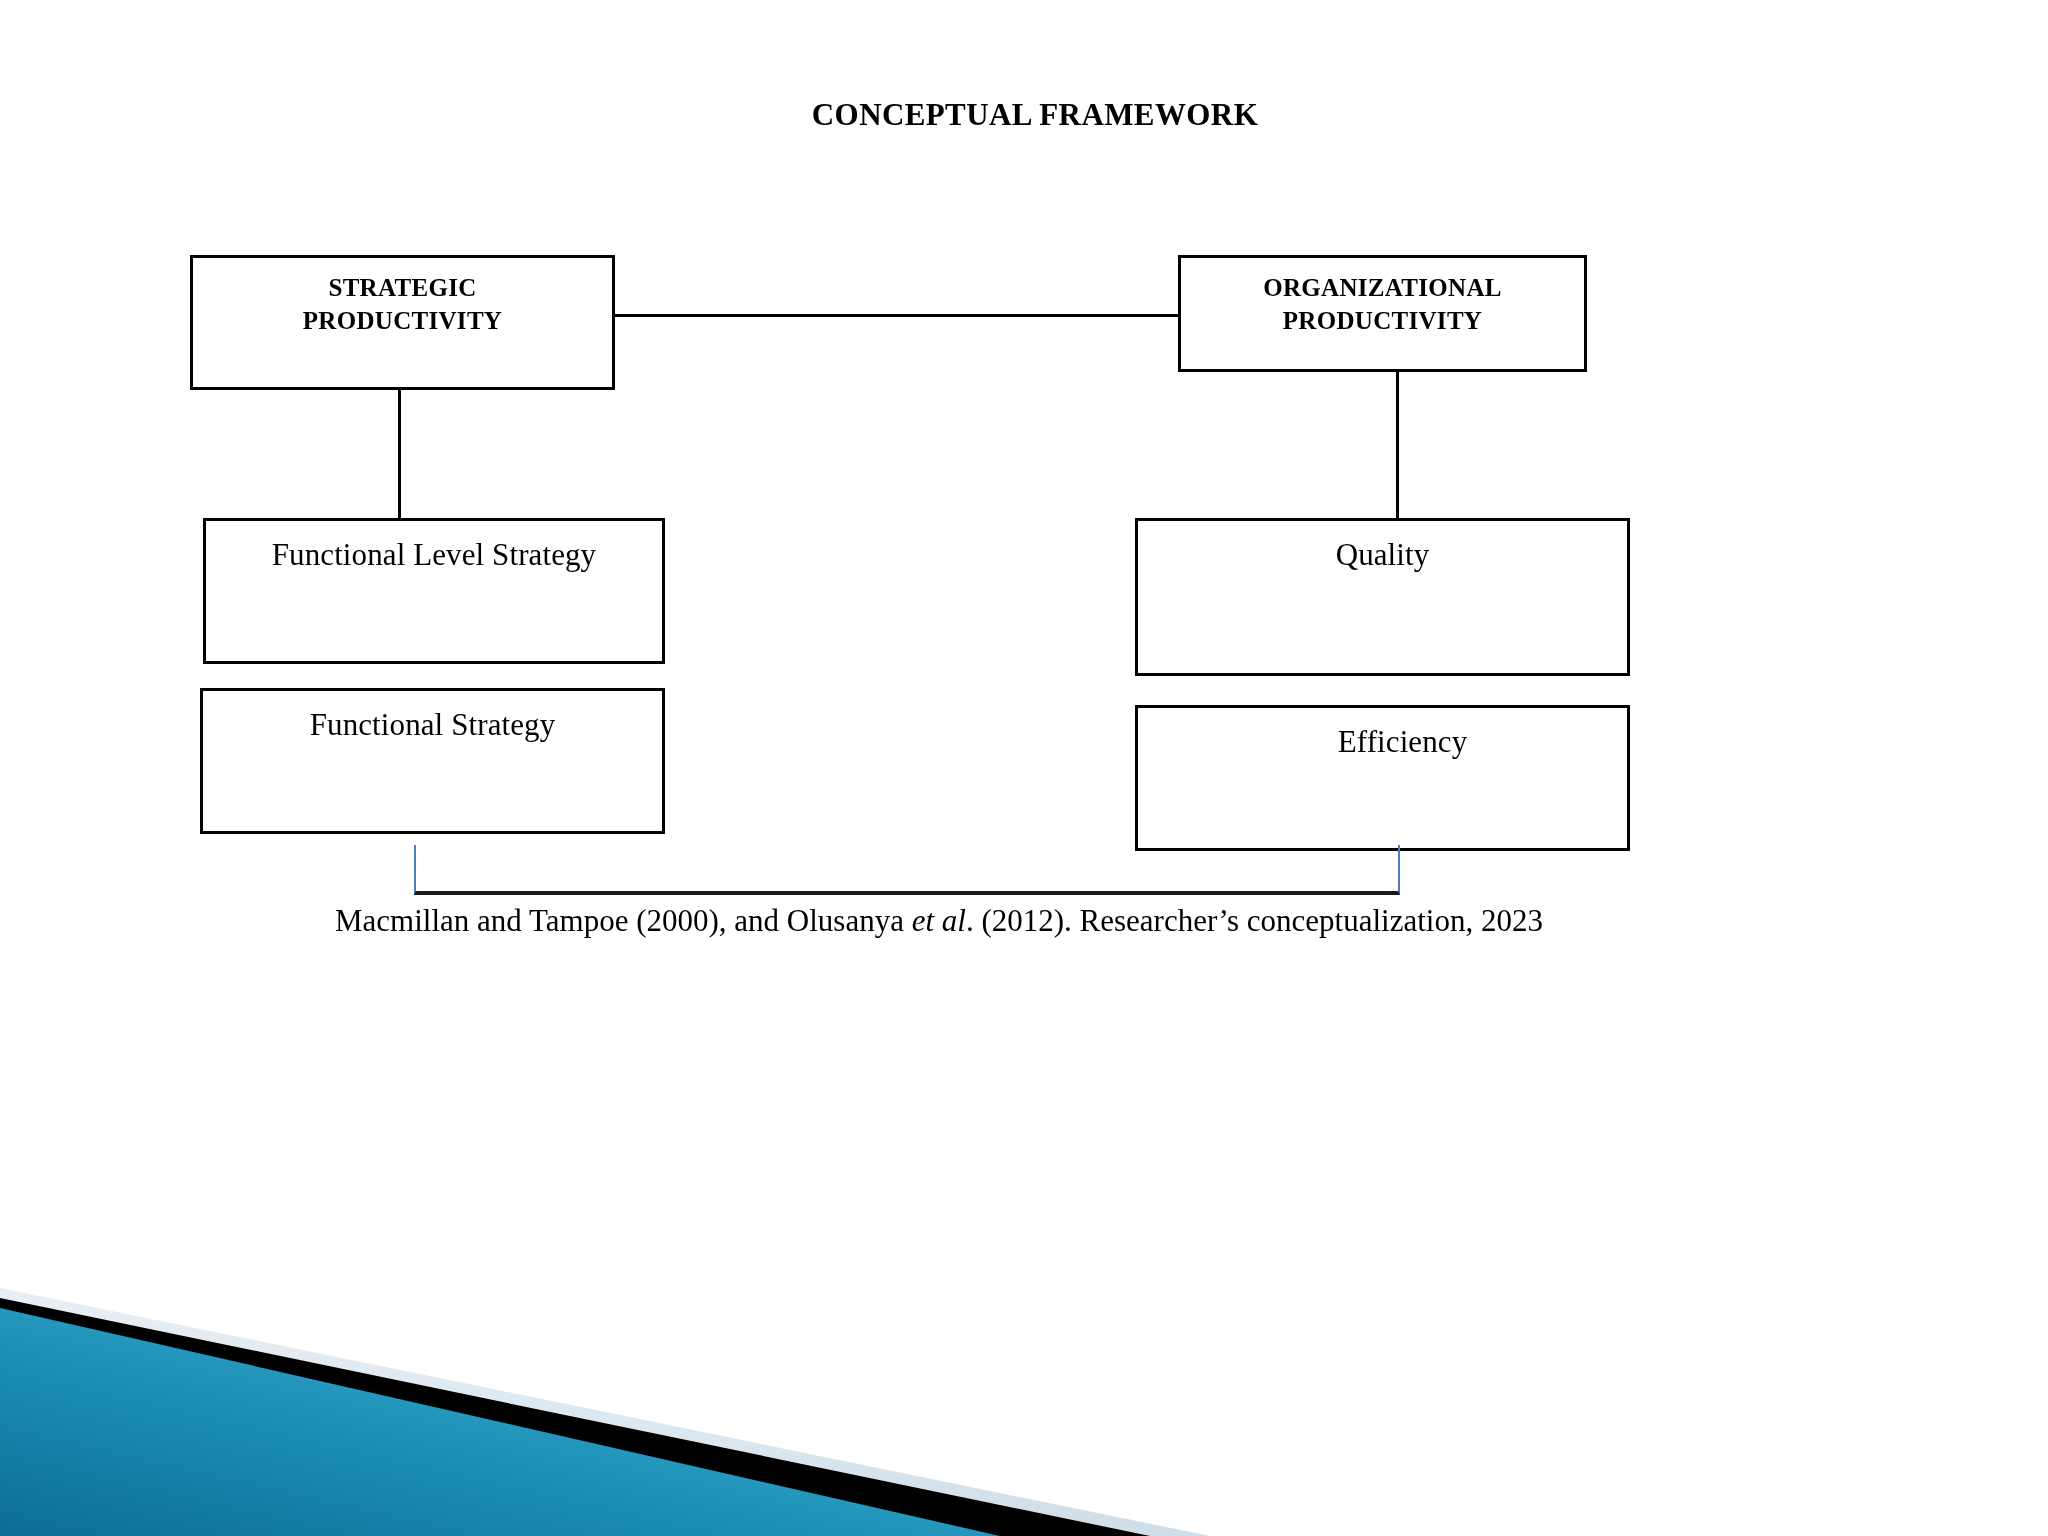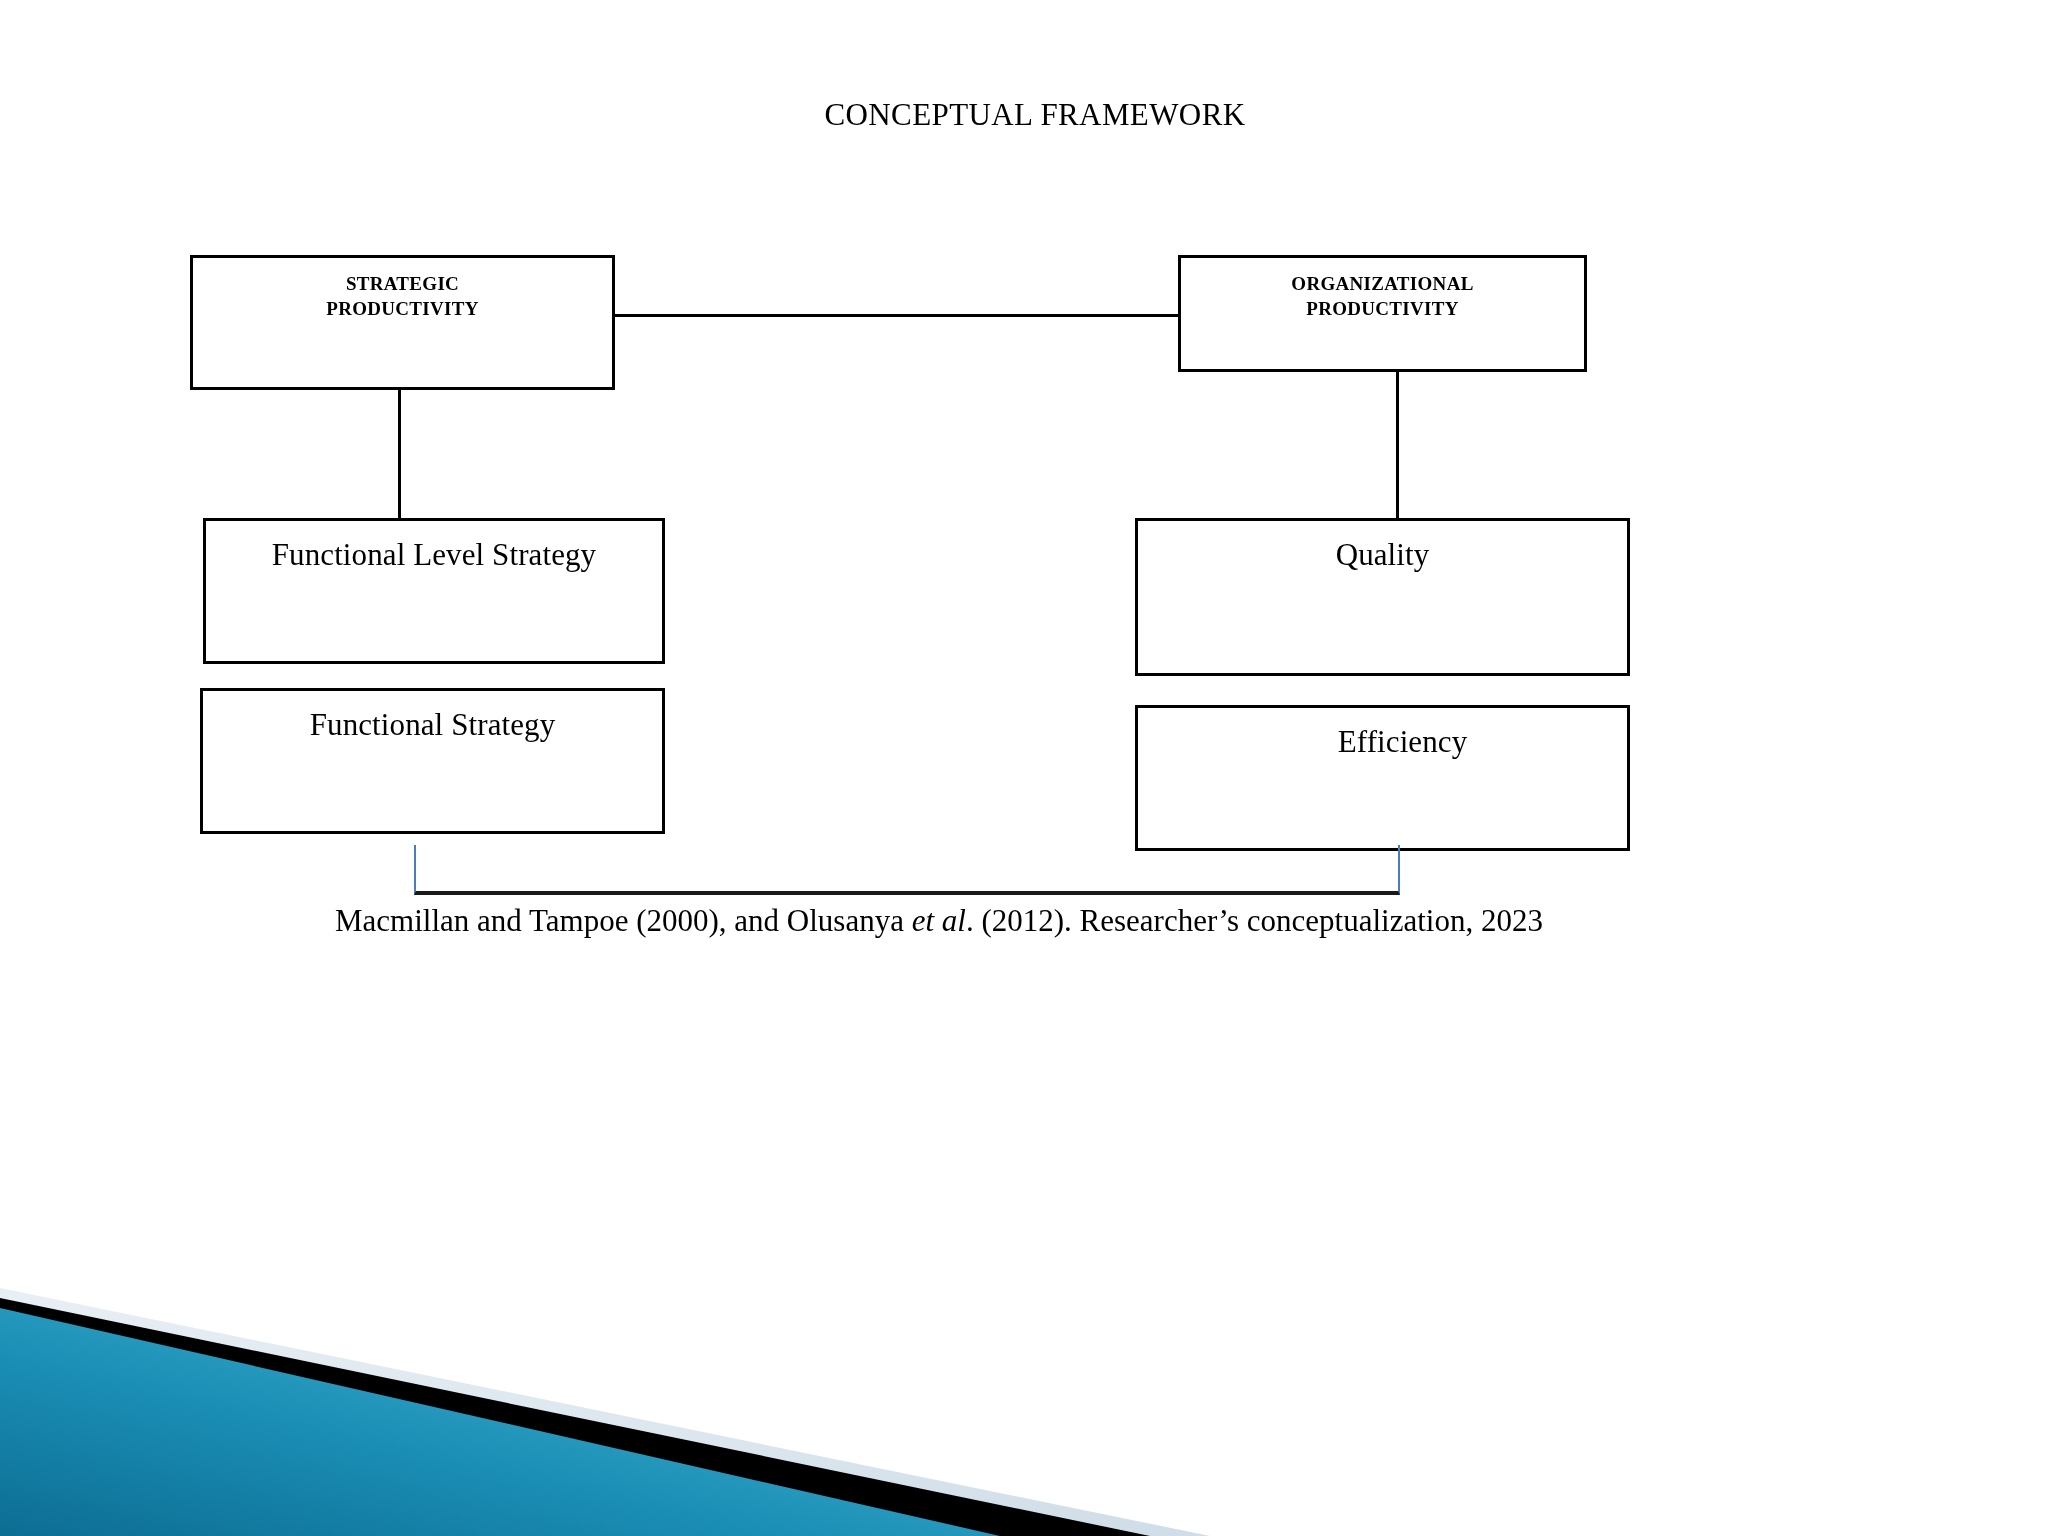--- a/index.html
+++ b/index.html
@@ -19,21 +19,21 @@
   }
 
   
   .slide-title {
     position: absolute;
     left: 0;
     top: 96px;
     width: 2048px;
     text-align: center;
     font-size: 31px;
-    font-weight: normal;
+    font-weight: bold;
     letter-spacing: 0.4px;
     line-height: 1.2;
   }
   
   .title-shift { display: inline-block; transform: translateX(11px); }
 
   
   .fbox {
     position: absolute;
     border: 3px solid #000000;
@@ -42,21 +42,21 @@
   }
   .fbox .fbox-label {
     display: block;
     width: 100%;
     text-align: center;
     padding-top: 14px;
     line-height: 1.30;
   }
   .fbox.head .fbox-label {
     font-weight: bold;
-    font-size: 19px;
+    font-size: 25px;
     letter-spacing: 0.3px;
   }
   .fbox.leaf .fbox-label {
     font-weight: normal;
     font-size: 31px;
     letter-spacing: 0.1px;
   }
 
   
   #box-strategic-formulation        { left: 190px;  top: 255px; width: 425px; height: 135px; }

